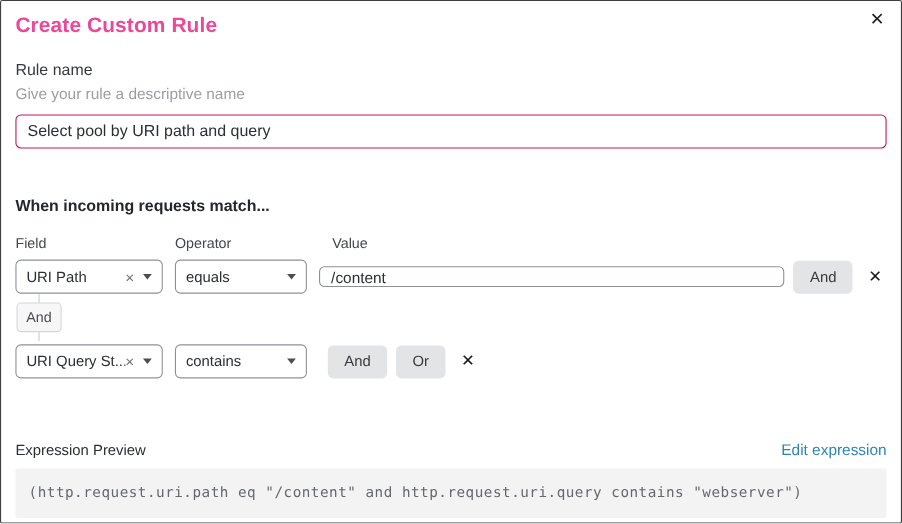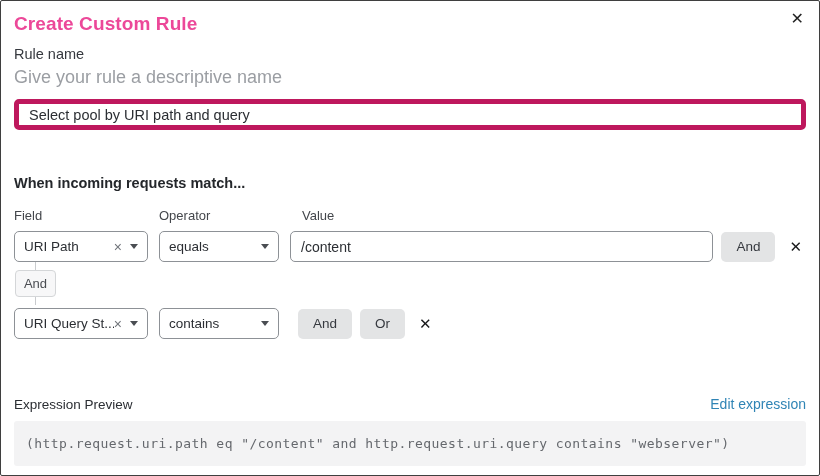--- a/index.html
+++ b/index.html
@@ -30,34 +30,34 @@
     font-size: 16px;
     font-weight: 700;
     color: #222;
     cursor: pointer;
     line-height: 1;
     padding: 2px;
   }
 
   
   .rule-name-label {
-    margin-top: 11px;
+    margin-top: 21px;
     font-size: 14.5px;
     color: #36393f;
   }
   .rule-name-helper {
     margin-top: 5px;
-    font-size: 18px;
+    font-size: 14px;
     color: #9b9ea3;
   }
   .rule-name-input {
     margin-top: 11px;
     width: 100%;
     height: 31px;
-    border: 5px solid #be185d;
+    border: 1px solid #be185d;
     border-radius: 5px;
     padding: 0 10px;
     font-size: 14.5px;
     color: #2b2e33;
     font-family: "Liberation Sans", "DejaVu Sans", sans-serif;
     outline: none;
     background: #fff;
   }
 
   
@@ -109,21 +109,21 @@
   }
   .caret {
     width: 0; height: 0;
     border-left: 4.5px solid transparent;
     border-right: 4.5px solid transparent;
     border-top: 5.5px solid #4a4d52;
     flex: none;
   }
   .value-input {
     flex: 1;
-    height: 31px;
+    height: 19px;
     border: 1px solid #8d9196;
     border-radius: 5px;
     padding: 0 10px;
     font-size: 14px;
     color: #2b2e33;
     font-family: "Liberation Sans", "DejaVu Sans", sans-serif;
     outline: none;
     min-width: 0;
     background: #fff;
   }

